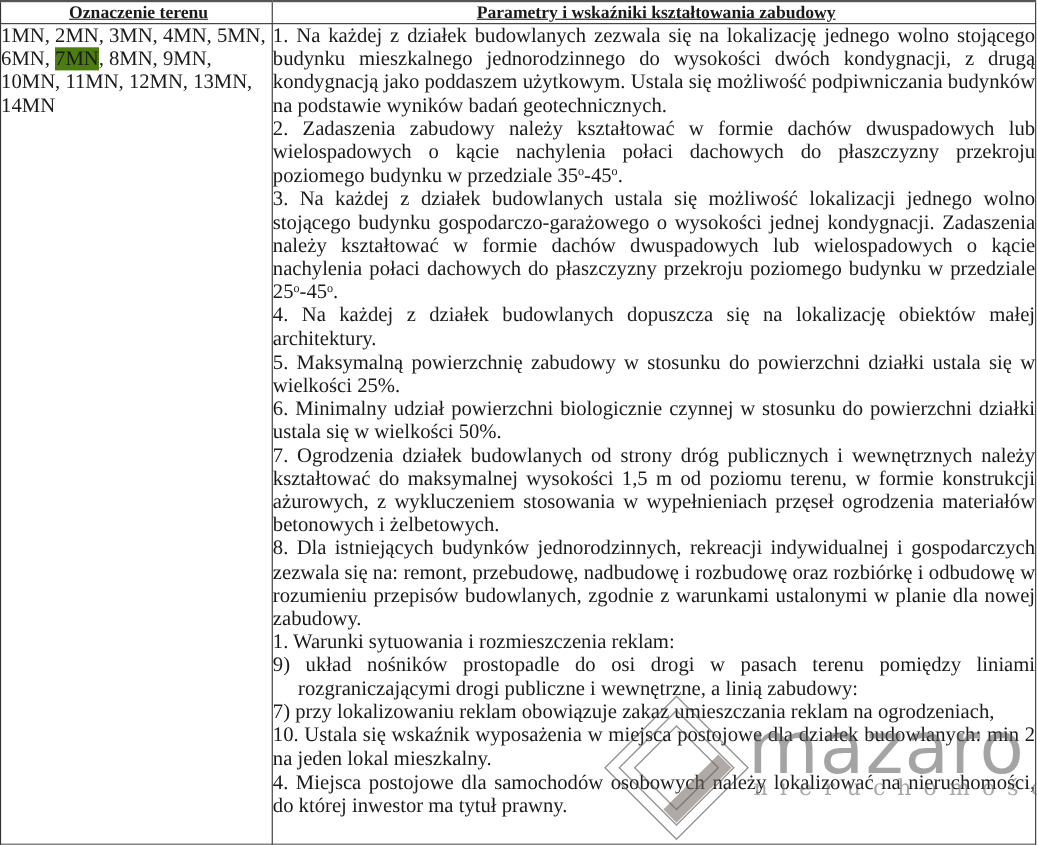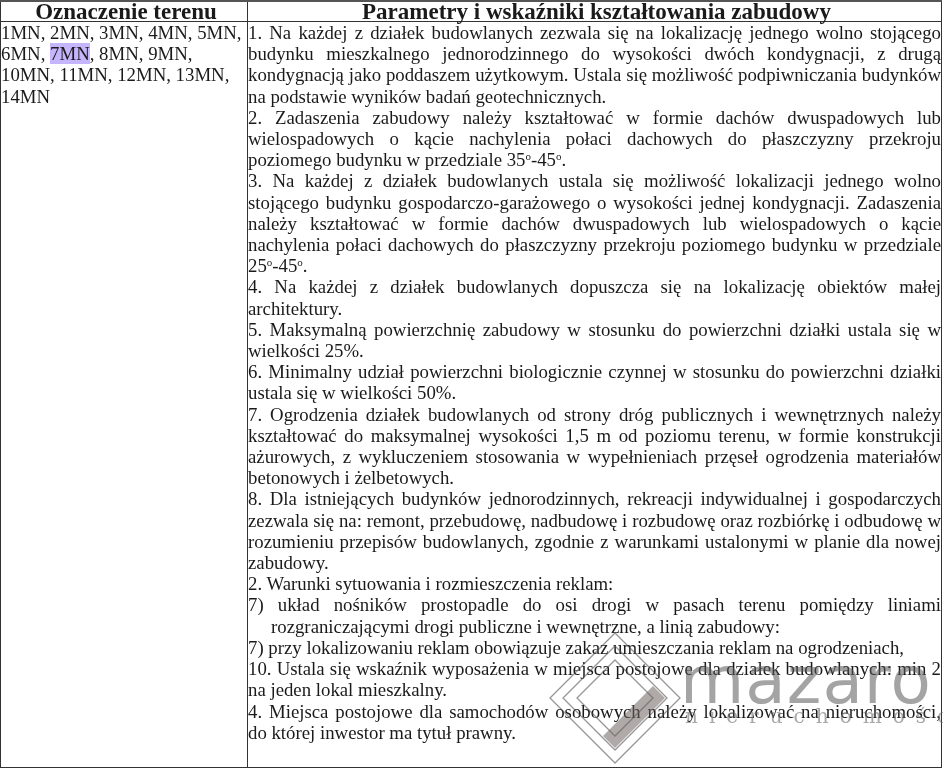--- a/index.html
+++ b/index.html
@@ -13,41 +13,42 @@
       position: absolute; left: 0; top: 0;
       width: 941px; border-collapse: collapse;
       table-layout: fixed;
     }
     table.doc th, table.doc td {
       border: 1.5px solid #333333;
       vertical-align: top;
       padding: 0;
     }
     table.doc th {
-      font-weight: bold; font-size: 23px; line-height: 19px;
+      font-weight: bold; font-size: 16px; line-height: 19px;
       height: 19px; padding: 0 0 0 4px;
       border-top: 2px solid #555;
+      text-decoration: underline;
     }
     th.col2 { }
     col.c1 { width: 247px; }
     col.c2 { width: 694px; }
     td.terrain {
       font-size: 18.8px; line-height: 21.2px;
       padding: 2px 4px 0 5px;
       height: 745px;
     }
     td.params {
       font-size: 18.8px; line-height: 21.2px;
       padding: 2px 6px 0 6px;
       text-align: justify;
     }
     .para { margin: 0; }
     .sub { margin: 0; }
     .sub.hang { padding-left: 23px; text-indent: -23px; }
-    .hl { background: #c4b5fd; }
+    .hl { background: #4d7c0f; }
     sup { font-size: 11px; vertical-align: 6px; line-height: 0; }
 
     
     .watermark {
       position: absolute; left: 530px; top: 628px; width: 400px; height: 140px;
       pointer-events: none;
     }
     .wm-word {
       position: absolute; left: 150px; top: 20px;
       font-family: "DejaVu Sans", sans-serif;
@@ -81,22 +82,22 @@
         <td class="terrain"><span>1MN, 2MN, 3MN, 4MN, 5MN, 6MN, </span><span class="hl">7MN</span><span>, 8MN, 9MN, 10MN, 11MN, 12MN, 13MN, 14MN</span></td>
         <td class="params">
           <p class="para">1. Na każdej z działek budowlanych zezwala się na lokalizację jednego wolno stojącego budynku mieszkalnego jednorodzinnego do wysokości dwóch kondygnacji, z drugą kondygnacją jako poddaszem użytkowym. Ustala się możliwość podpiwniczania budynków na podstawie wyników badań geotechnicznych.</p>
           <p class="para"><span>2. Zadaszenia zabudowy należy kształtować w formie dachów dwuspadowych lub wielospadowych o kącie nachylenia połaci dachowych do płaszczyzny przekroju poziomego budynku w przedziale 35</span><sup>o</sup><span>-45</span><sup>o</sup><span>.</span></p>
           <p class="para"><span>3. Na każdej z działek budowlanych ustala się możliwość lokalizacji jednego wolno stojącego budynku gospodarczo-garażowego o wysokości jednej kondygnacji. Zadaszenia należy kształtować w formie dachów dwuspadowych lub wielospadowych o kącie nachylenia połaci dachowych do płaszczyzny przekroju poziomego budynku w przedziale 25</span><sup>o</sup><span>-45</span><sup>o</sup><span>.</span></p>
           <p class="para">4. Na każdej z działek budowlanych dopuszcza się na lokalizację obiektów małej architektury.</p>
           <p class="para">5. Maksymalną powierzchnię zabudowy w stosunku do powierzchni działki ustala się w wielkości 25%.</p>
           <p class="para">6. Minimalny udział powierzchni biologicznie czynnej w stosunku do powierzchni działki ustala się w wielkości 50%.</p>
           <p class="para">7. Ogrodzenia działek budowlanych od strony dróg publicznych i wewnętrznych należy kształtować do maksymalnej wysokości 1,5 m od poziomu terenu, w formie konstrukcji ażurowych, z wykluczeniem stosowania w wypełnieniach przęseł ogrodzenia materiałów betonowych i żelbetowych.</p>
           <p class="para">8. Dla istniejących budynków jednorodzinnych, rekreacji indywidualnej i gospodarczych zezwala się na: remont, przebudowę, nadbudowę i rozbudowę oraz rozbiórkę i odbudowę w rozumieniu przepisów budowlanych, zgodnie z warunkami ustalonymi w planie dla nowej zabudowy.</p>
-          <p class="para">2. Warunki sytuowania i rozmieszczenia reklam:</p>
-          <p class="sub hang">7) układ nośników prostopadle do osi drogi w pasach terenu pomiędzy liniami rozgraniczającymi drogi publiczne i wewnętrzne, a linią zabudowy:</p>
+          <p class="para">1. Warunki sytuowania i rozmieszczenia reklam:</p>
+          <p class="sub hang">9) układ nośników prostopadle do osi drogi w pasach terenu pomiędzy liniami rozgraniczającymi drogi publiczne i wewnętrzne, a linią zabudowy:</p>
           <p class="sub">7) przy lokalizowaniu reklam obowiązuje zakaz umieszczania reklam na ogrodzeniach,</p>
           <p class="para">10. Ustala się wskaźnik wyposażenia w miejsca postojowe dla działek budowlanych: min 2 na jeden lokal mieszkalny.</p>
           <p class="para">4. Miejsca postojowe dla samochodów osobowych należy lokalizować na nieruchomości, do której inwestor ma tytuł prawny.</p>
         </td>
       </tr>
     </tbody>
   </table>
 
   <div class="watermark">
     <svg class="wm-logo" width="170" height="140" viewBox="0 0 170 140">

